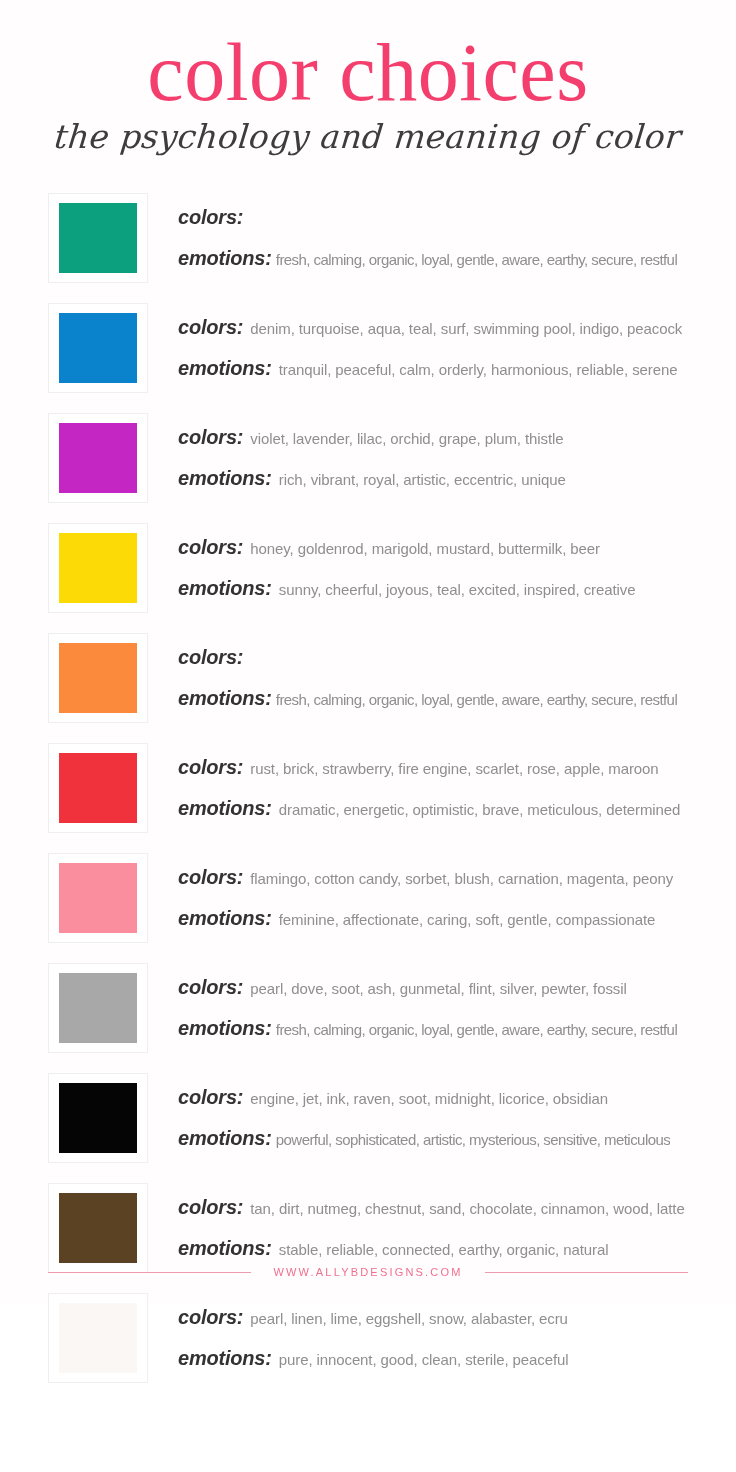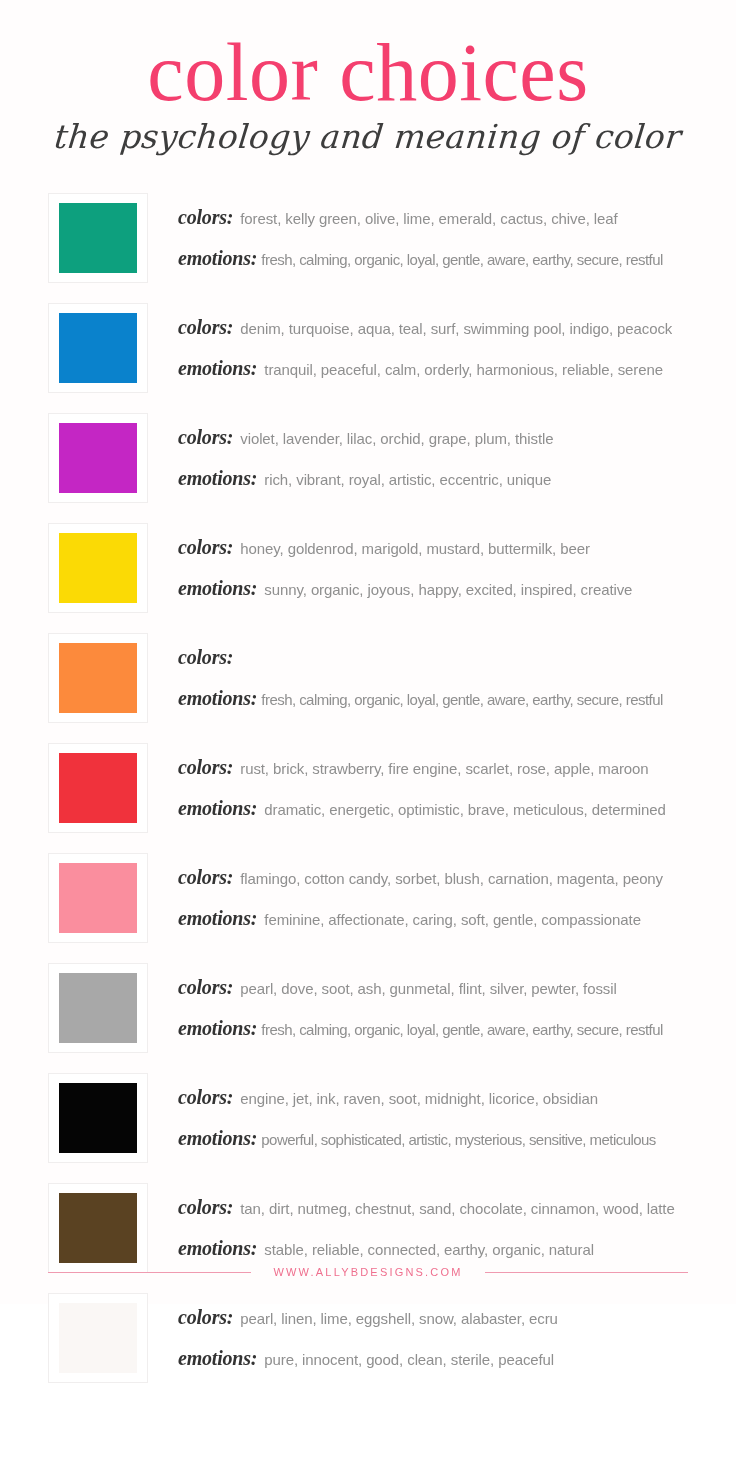--- a/index.html
+++ b/index.html
@@ -81,21 +81,21 @@
   .line {
     display: flex;
     align-items: baseline;
     white-space: nowrap;
     overflow: hidden;
   }
   .line + .line {
     margin-top: 18px;
   }
   .lbl {
-    font-family: Liberation Serif, serif;
+    font-family: Liberation Sans, sans-serif;
     font-style: italic;
     font-weight: 700;
     font-size: 20px;
     color: #333333;
     flex: 0 0 auto;
     letter-spacing: -0.2px;
   }
   .val {
     font-family: "Liberation Sans", sans-serif;
     font-size: 15px;
@@ -148,21 +148,20 @@
   </div>
 
   <div class="rows">
       <div class="row">
         <div class="swatch-card">
           <div class="swatch" style="background: rgb(13, 160, 126);"></div>
         </div>
         <div class="row-text">
           <div class="line">
             <span class="lbl">colors:</span>
-            <span class="val">forest, kelly green, olive, lime, emerald, cactus, chive, leaf</span>
           </div>
           <div class="line">
             <span class="lbl">emotions:</span>
             <span class="val tight">fresh, calming, organic, loyal, gentle, aware, earthy, secure, restful</span>
           </div>
         </div>
       </div>
       <div class="row">
         <div class="swatch-card">
           <div class="swatch" style="background: rgb(10, 130, 204);"></div>
@@ -197,21 +196,21 @@
         <div class="swatch-card">
           <div class="swatch" style="background: rgb(251, 218, 5);"></div>
         </div>
         <div class="row-text">
           <div class="line">
             <span class="lbl">colors:</span>
             <span class="val">honey, goldenrod, marigold, mustard, buttermilk, beer</span>
           </div>
           <div class="line">
             <span class="lbl">emotions:</span>
-            <span class="val">sunny, organic, joyous, happy, excited, inspired, creative</span>
+            <span class="val">sunny, cheerful, joyous, teal, excited, inspired, creative</span>
           </div>
         </div>
       </div>
       <div class="row">
         <div class="swatch-card">
           <div class="swatch" style="background: rgb(252, 138, 60);"></div>
         </div>
         <div class="row-text">
           <div class="line">
             <span class="lbl">colors:</span>

